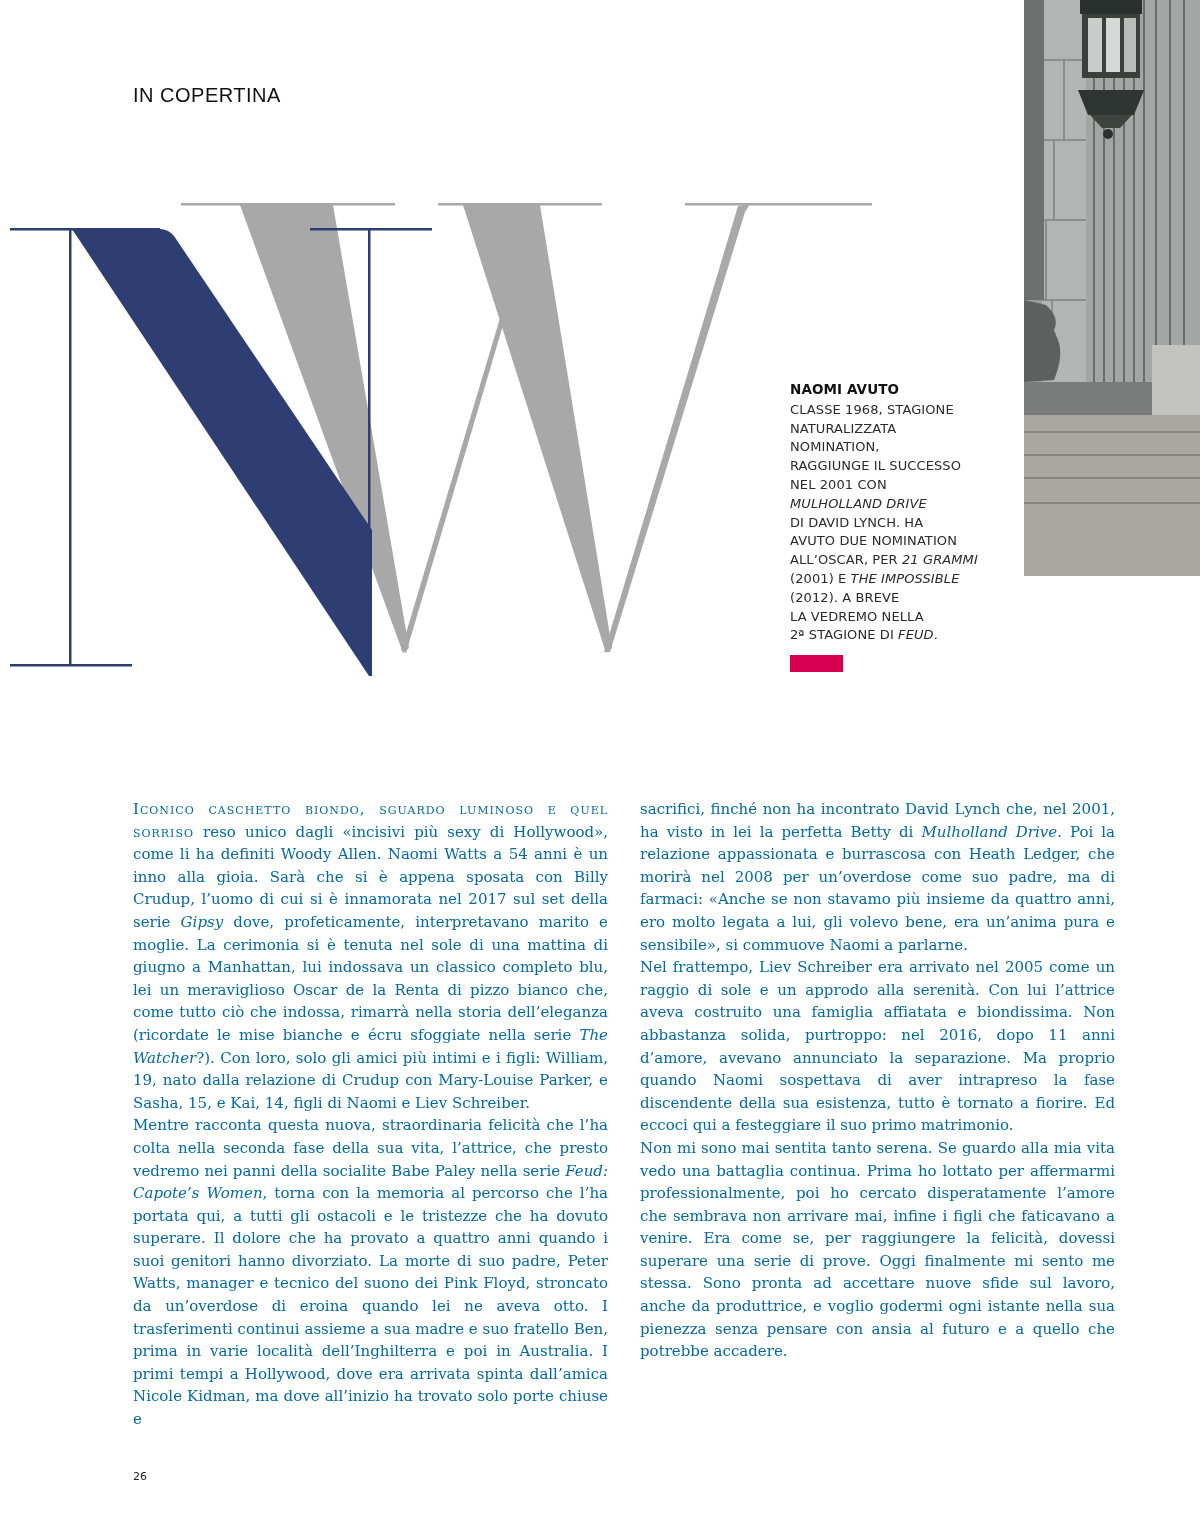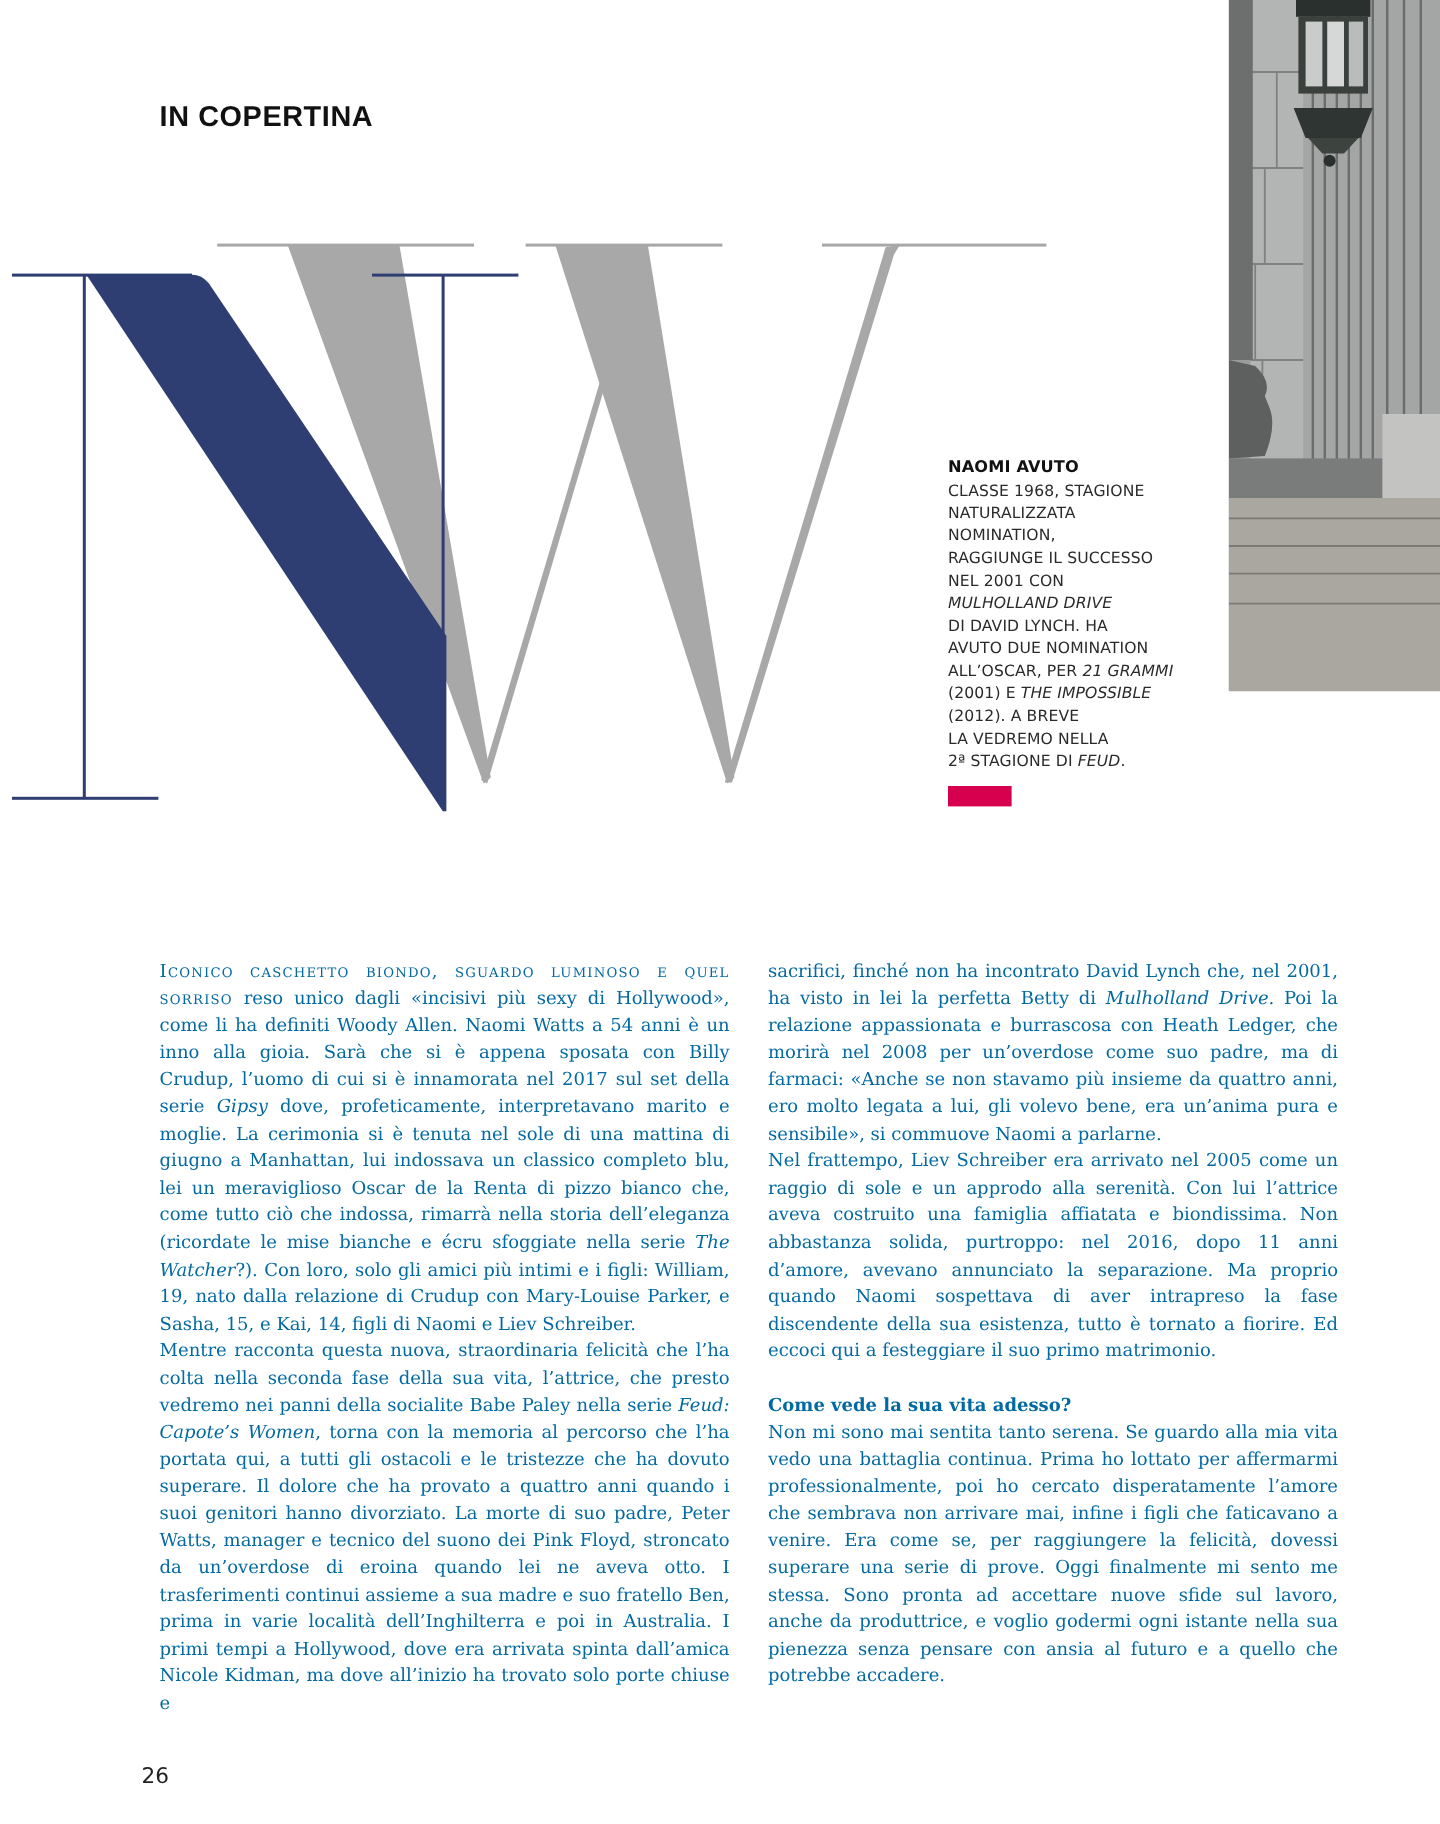--- a/index.html
+++ b/index.html
@@ -1,20 +1,20 @@
 <!DOCTYPE html>
 <html><head>
 <meta charset="utf-8">
 <style>
   html, body { margin: 0; padding: 0; background: #ffffff; }
   body { width: 1200px; height: 1520px; position: relative; overflow: hidden; }
   .section-label {
     position: absolute; left: 133px; top: 84px;
-    font-family: "Liberation Sans", sans-serif; font-weight: bold;
-    font-size: 24px; letter-spacing: 0.5px; color: #111;
+    font-family: "Liberation Sans", sans-serif; font-weight: normal;
+    font-size: 20px; letter-spacing: 0.5px; color: #111;
   }
   .photo {
     position: absolute; left: 1024px; top: 0; width: 176px; height: 576px;
     overflow: hidden; background: #8d8f90;
   }
   .monogram { position: absolute; left: 0; top: 190px; width: 900px; height: 500px; }
   .bio {
     position: absolute; left: 790px; top: 380px; width: 210px;
     font-family: "DejaVu Sans", sans-serif; font-size: 13px; line-height: 18.8px;
     color: #2a2a2a; letter-spacing: 0.1px;
@@ -28,22 +28,22 @@
     font-family: "DejaVu Serif", serif; font-size: 15px; line-height: 22.6px;
     color: #0369a1; text-align: justify; hyphens: manual;
   }
   .col-left { left: 133px; }
   .col-right { left: 640px; }
   .col p { margin: 0; }
   .col .smallcaps { font-variant: small-caps; letter-spacing: 1px; }
   .col .question { font-weight: bold; margin-top: 22.6px; }
   .col i { font-style: italic; }
   .page-number {
-    position: absolute; left: 118px; top: 1470px;
-    font-family: "DejaVu Sans", sans-serif; font-size: 18px; color: #222;
+    position: absolute; left: 133px; top: 1470px;
+    font-family: "DejaVu Sans", sans-serif; font-size: 11px; color: #222;
   }
 </style>
 </head>
 <body>
 
 <div class="section-label">IN COPERTINA</div>
 
 <div class="photo">
   <svg width="176" height="576" viewBox="0 0 176 576">
     <rect x="0" y="0" width="176" height="576" fill="#9a9c9c"></rect>
@@ -141,17 +141,16 @@
 </div>
 <div class="accent-bar" style="background: rgb(214, 0, 79);"></div>
 
 <div class="col col-left" id="col-left">
     <p><span class="smallcaps">Iconico caschetto biondo, sguardo luminoso e quel sorriso</span><span> reso unico dagli «incisivi più sexy di Hollywood», come li ha definiti Woody Allen. Naomi Watts a 54 anni è un inno alla gioia. Sarà che si è appena sposata con Billy Crudup, l’uomo di cui si è innamorata nel 2017 sul set della serie </span><i>Gipsy</i><span> dove, profeticamente, interpretavano marito e moglie. La cerimonia si è tenuta nel sole di una mattina di giugno a Manhattan, lui indossava un classico completo blu, lei un meraviglioso Oscar de la Renta di pizzo bianco che, come tutto ciò che indossa, rimarrà nella storia dell’eleganza (ricordate le mise bianche e écru sfoggiate nella serie </span><i>The Watcher</i><span>?). Con loro, solo gli amici più intimi e i figli: William, 19, nato dalla relazione di Crudup con Mary-Louise Parker, e Sasha, 15, e Kai, 14, figli di Naomi e Liev Schreiber.</span></p>
     <p><span>Mentre racconta questa nuova, straordinaria felicità che l’ha colta nella seconda fase della sua vita, l’attrice, che presto vedremo nei panni della socialite Babe Paley nella serie </span><i>Feud: Capote’s Women</i><span>, torna con la memoria al percorso che l’ha portata qui, a tutti gli ostacoli e le tristezze che ha dovuto superare. Il dolore che ha provato a quattro anni quando i suoi genitori hanno divorziato. La morte di suo padre, Peter Watts, manager e tecnico del suono dei Pink Floyd, stroncato da un’overdose di eroina quando lei ne aveva otto. I trasferimenti continui assieme a sua madre e suo fratello Ben, prima in varie località dell’Inghilterra e poi in Australia. I primi tempi a Hollywood, dove era arrivata spinta dall’amica Nicole Kidman, ma dove all’inizio ha trovato solo porte chiuse e</span></p>
   </div>
 <div class="col col-right" id="col-right">
     <p><span>sacrifici, finché non ha incontrato David Lynch che, nel 2001, ha visto in lei la perfetta Betty di </span><i>Mulholland Drive</i><span>. Poi la relazione appassionata e burrascosa con Heath Ledger, che morirà nel 2008 per un’overdose come suo padre, ma di farmaci: «Anche se non stavamo più insieme da quattro anni, ero molto legata a lui, gli volevo bene, era un’anima pura e sensibile», si commuove Naomi a parlarne.</span></p>
     <p><span>Nel frattempo, Liev Schreiber era arrivato nel 2005 come un raggio di sole e un approdo alla serenità. Con lui l’attrice aveva costruito una famiglia affiatata e biondissima. Non abbastanza solida, purtroppo: nel 2016, dopo 11 anni d’amore, avevano annunciato la separazione. Ma proprio quando Naomi sospettava di aver intrapreso la fase discendente della sua esistenza, tutto è tornato a fiorire. Ed eccoci qui a festeggiare il suo primo matrimonio.</span></p>
-    <p class="question"><span>Come vede la sua vita adesso?</span></p>
     <p><span>Non mi sono mai sentita tanto serena. Se guardo alla mia vita vedo una battaglia continua. Prima ho lottato per affermarmi professionalmente, poi ho cercato disperatamente l’amore che sembrava non arrivare mai, infine i figli che faticavano a venire. Era come se, per raggiungere la felicità, dovessi superare una serie di prove. Oggi finalmente mi sento me stessa. Sono pronta ad accettare nuove sfide sul lavoro, anche da produttrice, e voglio godermi ogni istante nella sua pienezza senza pensare con ansia al futuro e a quello che potrebbe accadere.</span></p>
   </div>
 
 <div class="page-number">26</div>
 
 </body></html>

